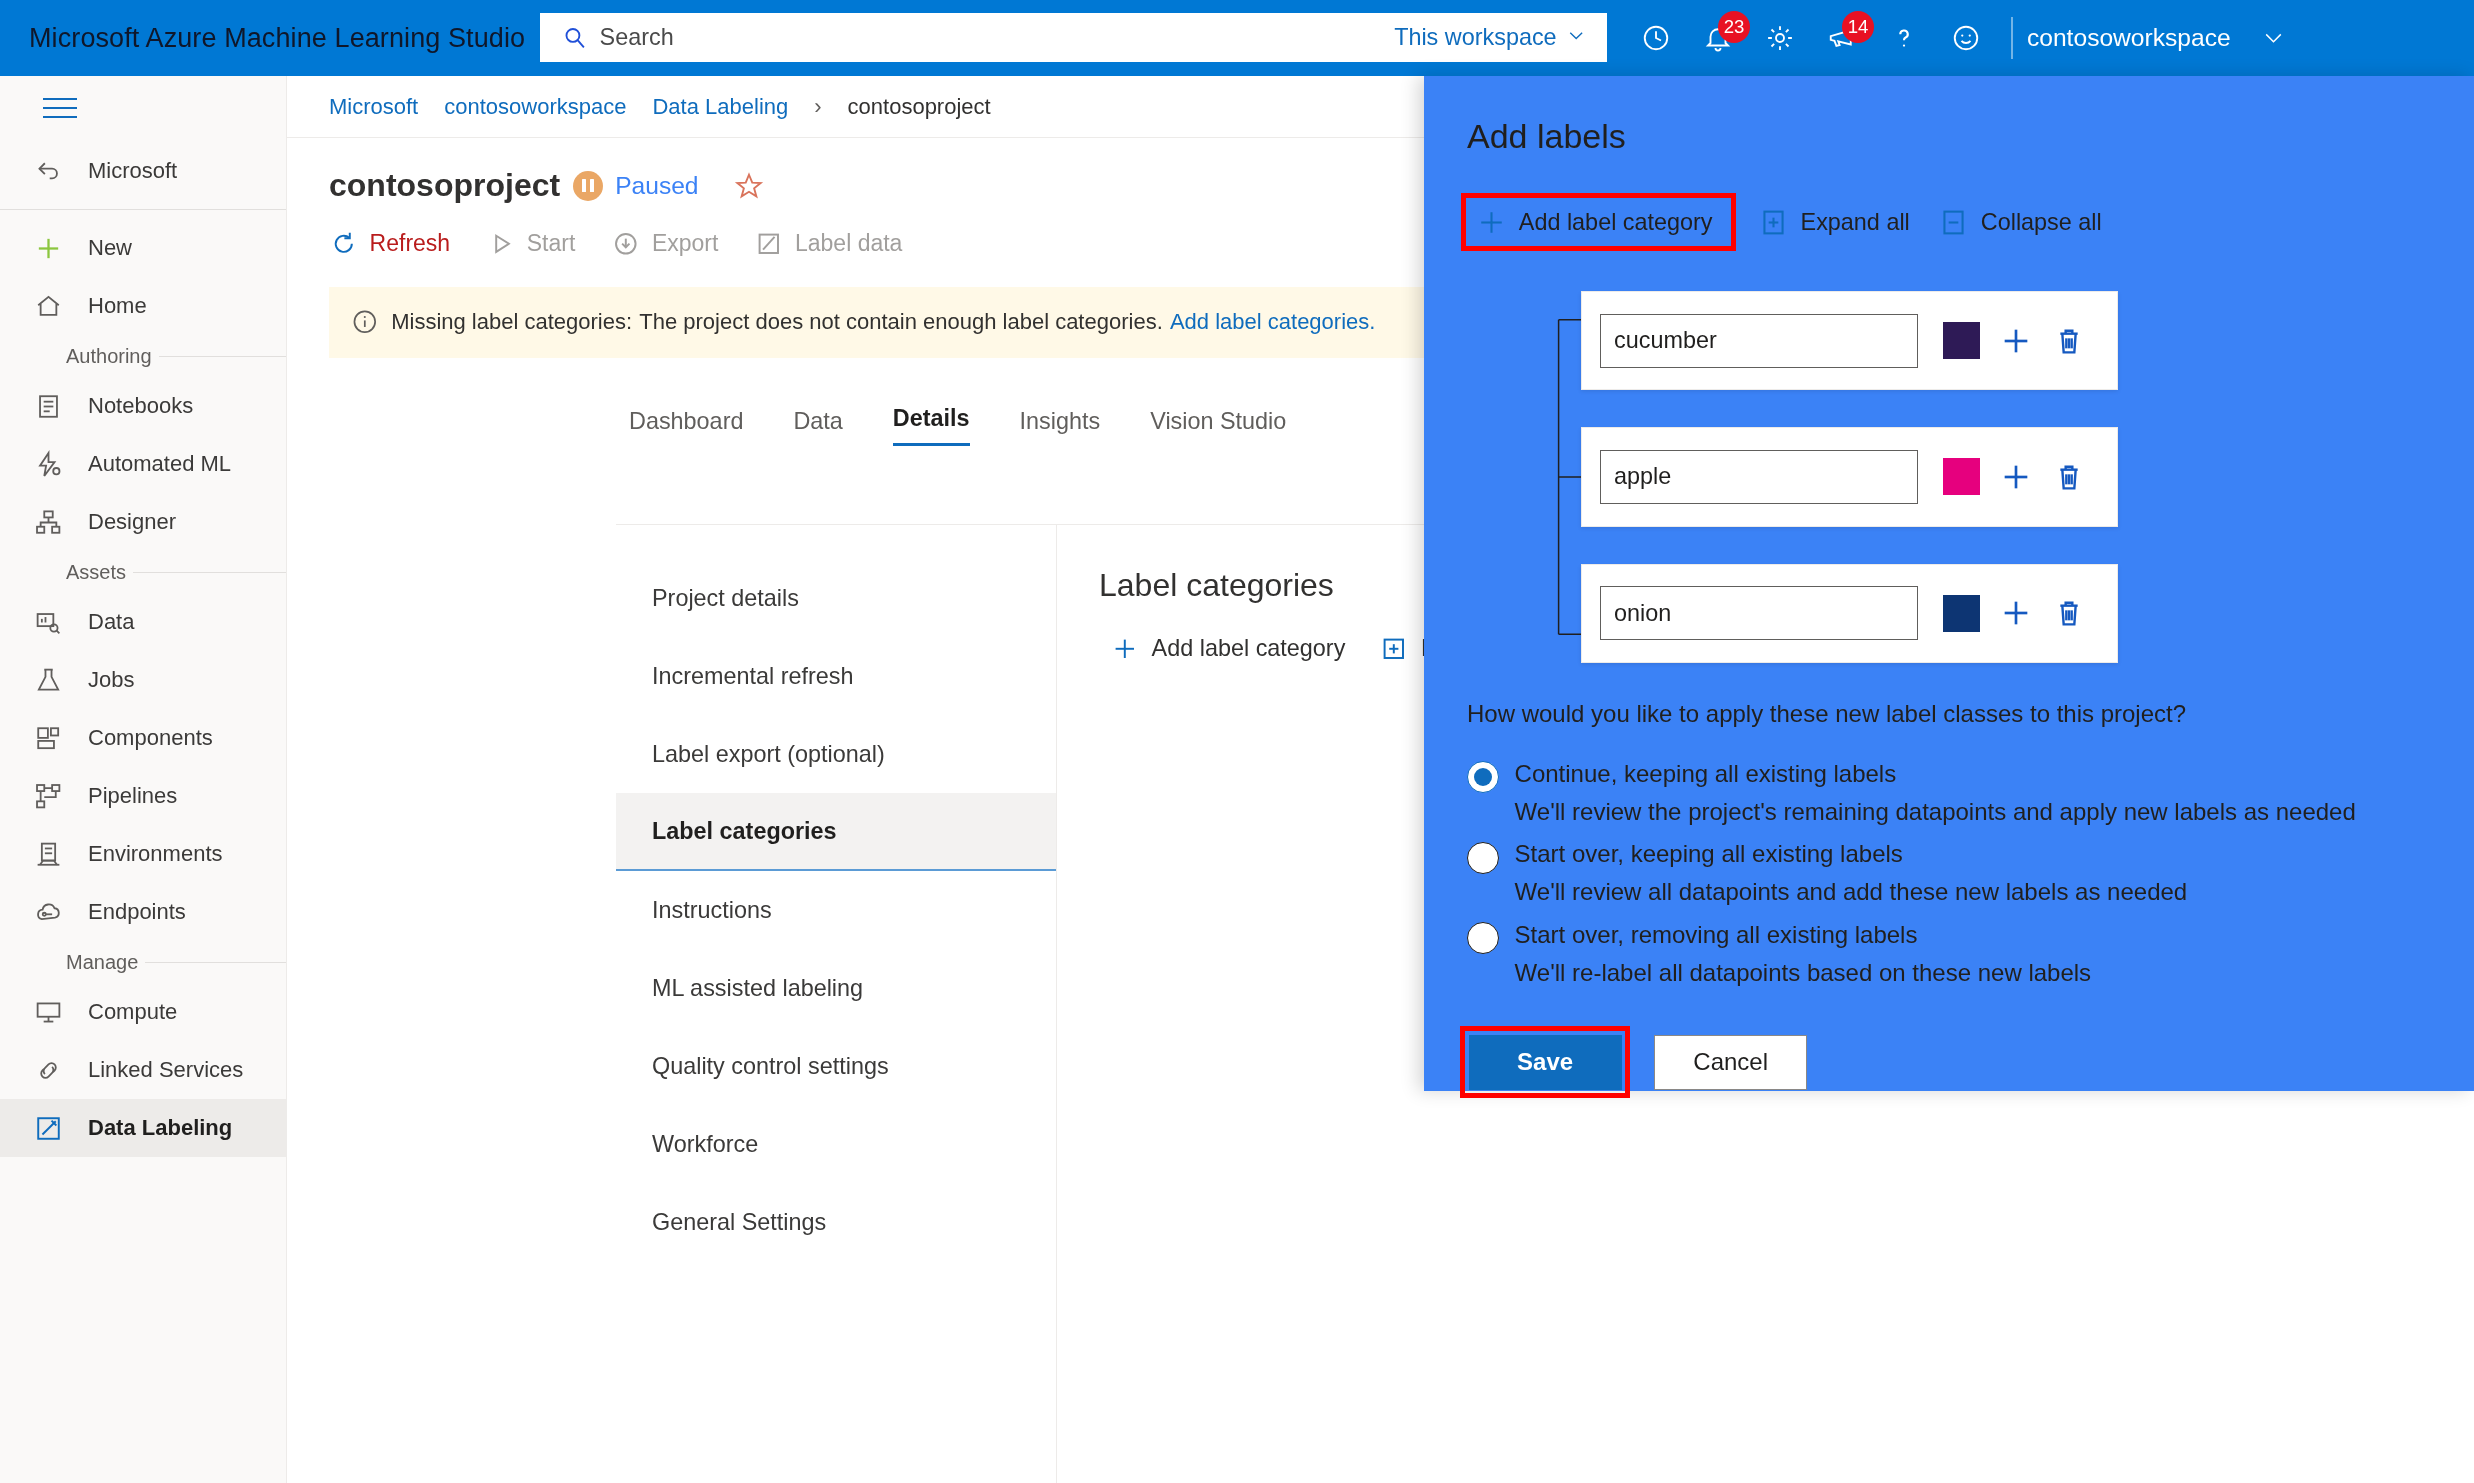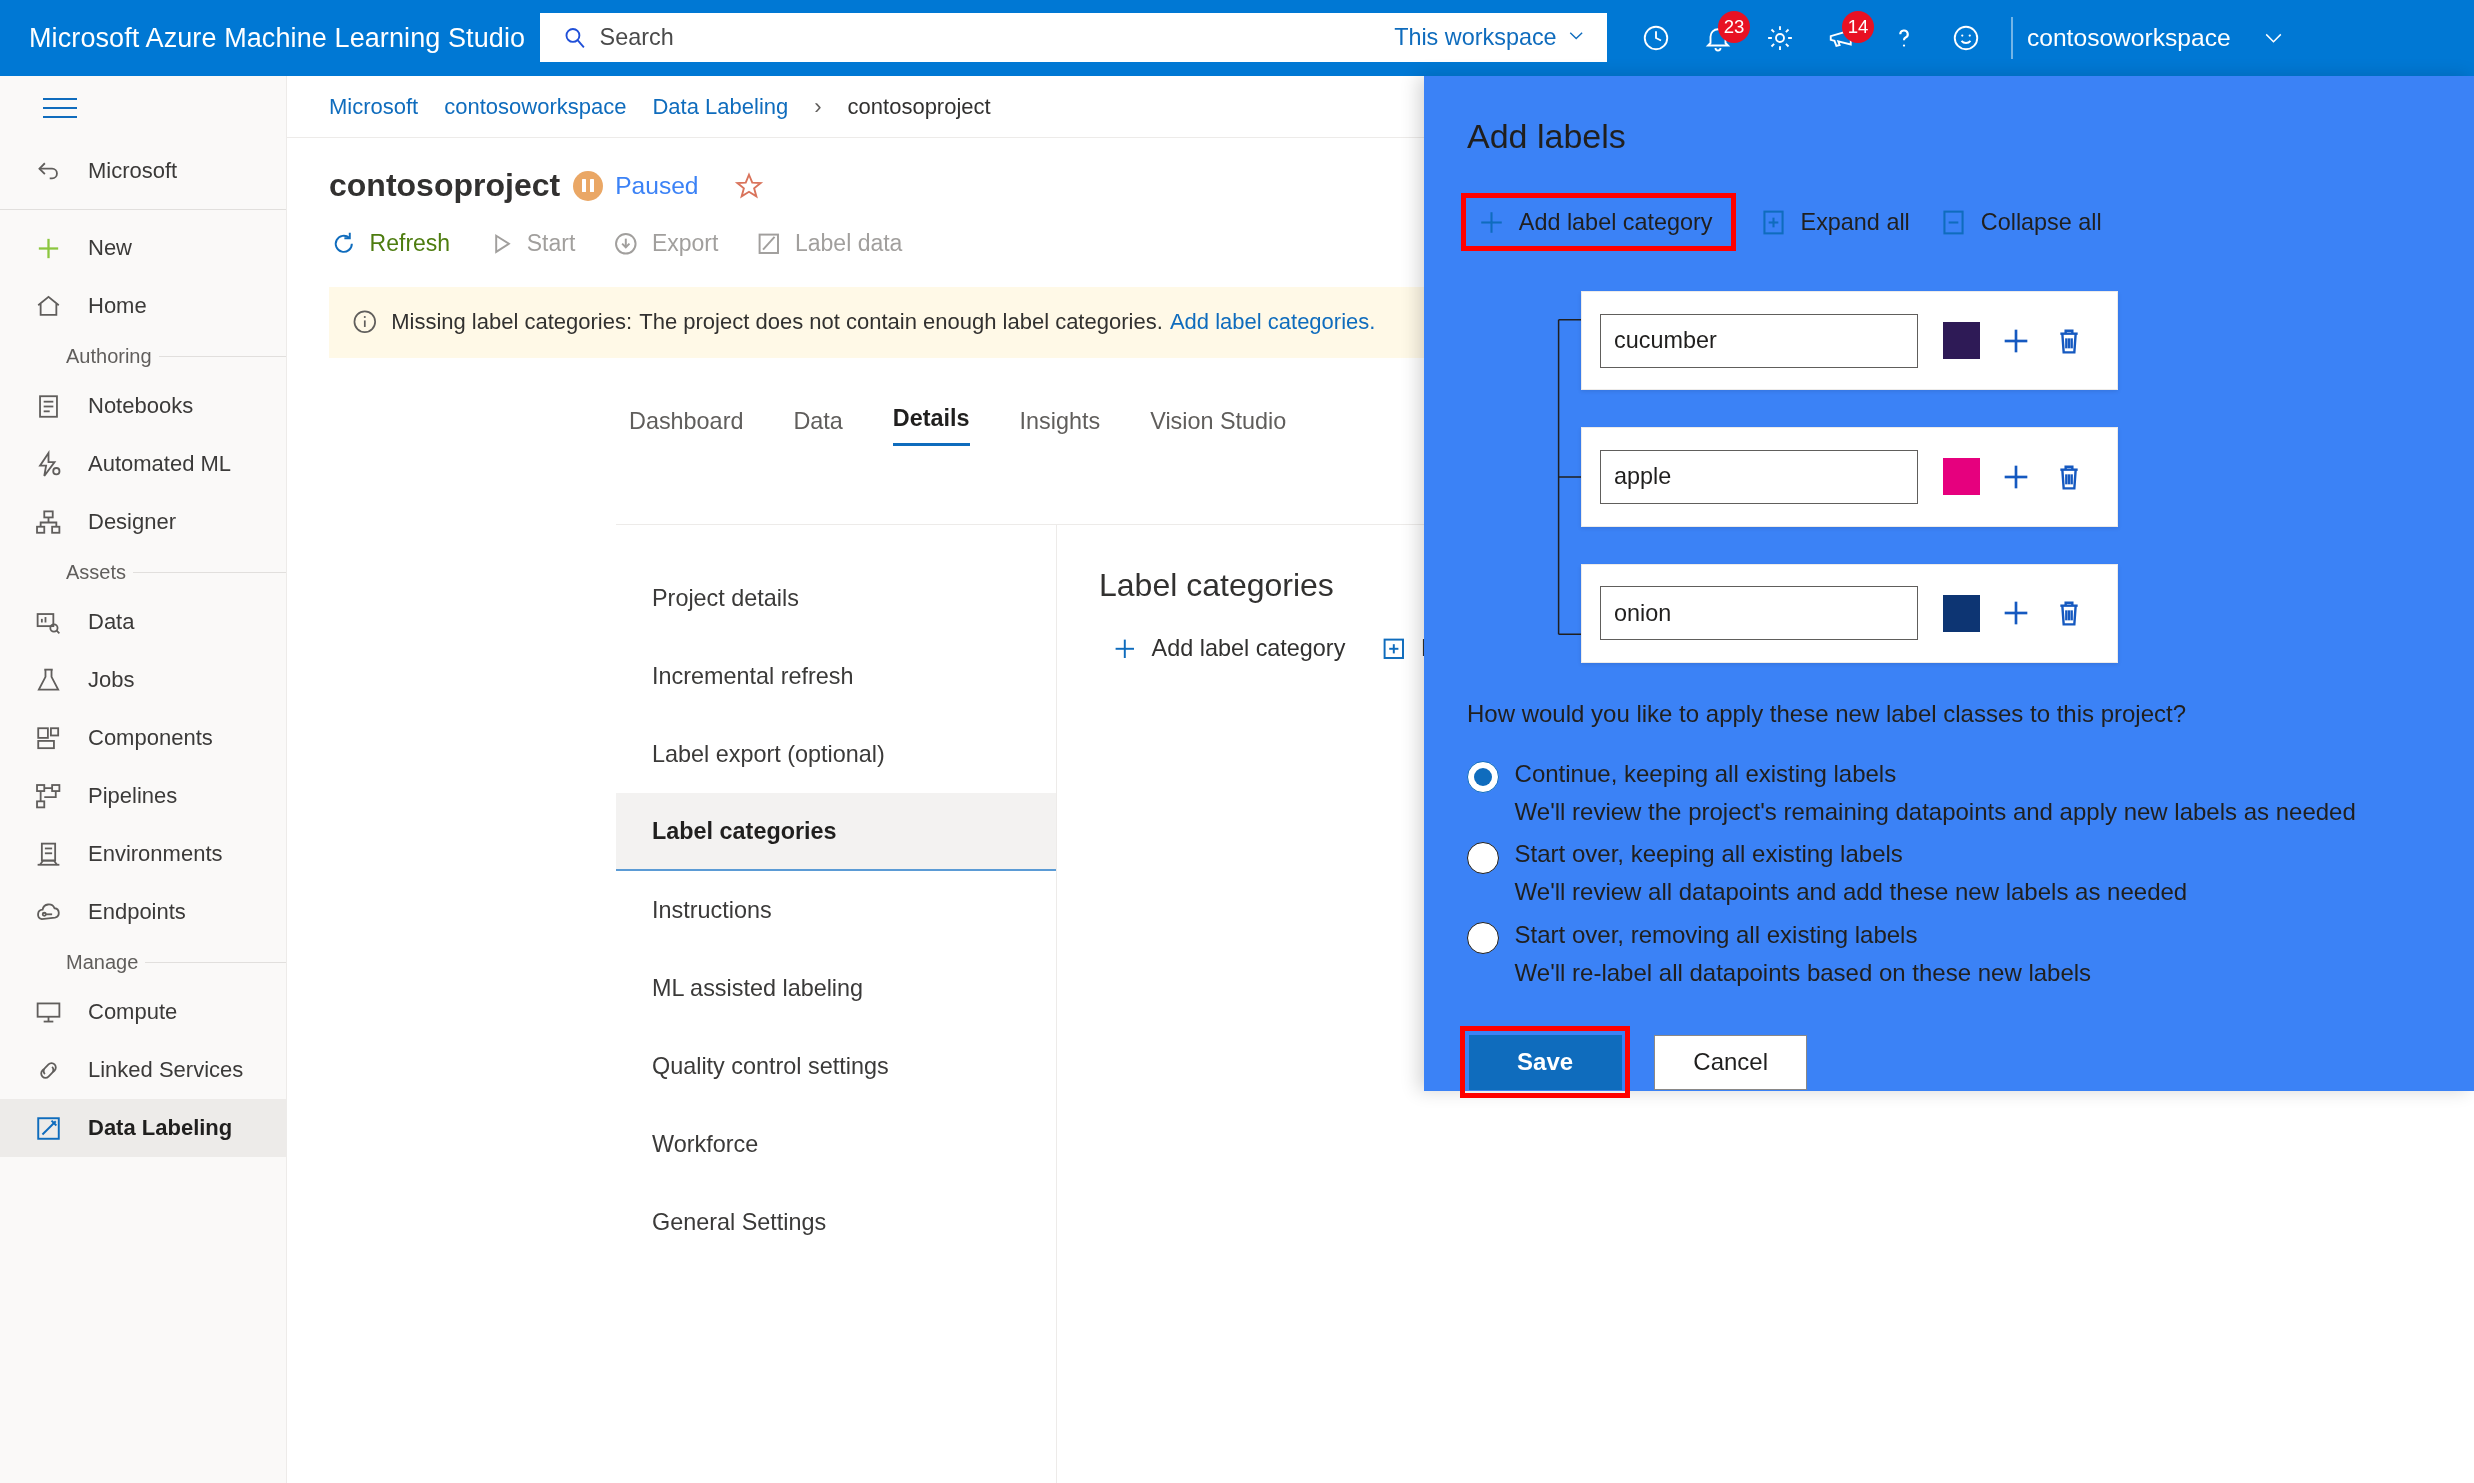--- a/index.html
+++ b/index.html
@@ -11,21 +11,21 @@
   }
 
   
   .topbar {
     position: absolute; top: 0; left: 0;
     width: 2475px; height: 76px;
     background: #0078D4;
     display: flex; align-items: center;
   }
   .brand-title {
-    color: #ffffff; font-size: 27px; font-weight: 400;
+    color: #0f172a; font-size: 27px; font-weight: 400;
     margin-left: 29px; letter-spacing: 0.1px; white-space: nowrap;
   }
   .search-wrap {
     position: absolute; left: 540px; top: 13px;
     width: 1067px; height: 49px;
     background: #ffffff; display: flex; align-items: center;
   }
   .search-icon { margin-left: 21.6px; width: 25px; height: 25px; flex: none; }
   .search-input {
     border: none; outline: none; background: transparent;
@@ -96,21 +96,21 @@
   .pause-badge {
     width: 30px; height: 30px; border-radius: 50%;
     background: #EAA765; margin-left: 13px;
     display: flex; align-items: center; justify-content: center; gap: 4.2px;
   }
   .pause-badge i { display:block; width: 4.2px; height: 13px; background:#fff; border-radius:0.6px; }
   .pause-text { font-size: 24.6px; color: #3b82f6; margin-left: 12px; }
   .star-ic { margin-left: 35px; width: 30px; height: 30px; }
 
   .cmdbar { display: flex; align-items: center; gap: 37px; padding: 26px 0 0 43px; }
-  .cmd { display: flex; align-items: center; gap: 12px; font-size: 23px; color: #4d7c0f; white-space: nowrap; }
+  .cmd { display: flex; align-items: center; gap: 12px; font-size: 23px; color: #b91c1c; white-space: nowrap; }
   .cmd.dis { color: #A19F9D; }
   .cmd svg { width: 27.6px; height: 27.6px; flex: none; }
 
   .banner {
     margin: 29px 0 0 42px; width: 1996px; height: 71px;
     background: #FFF9E7; display: flex; align-items: center; padding-left: 21.6px;
     font-size: 22px; color: #323130;
   }
   .banner .ic { width: 27.6px; height: 27.6px; margin-right: 13px; flex: none; }
   .banner b { font-weight: 400; }

